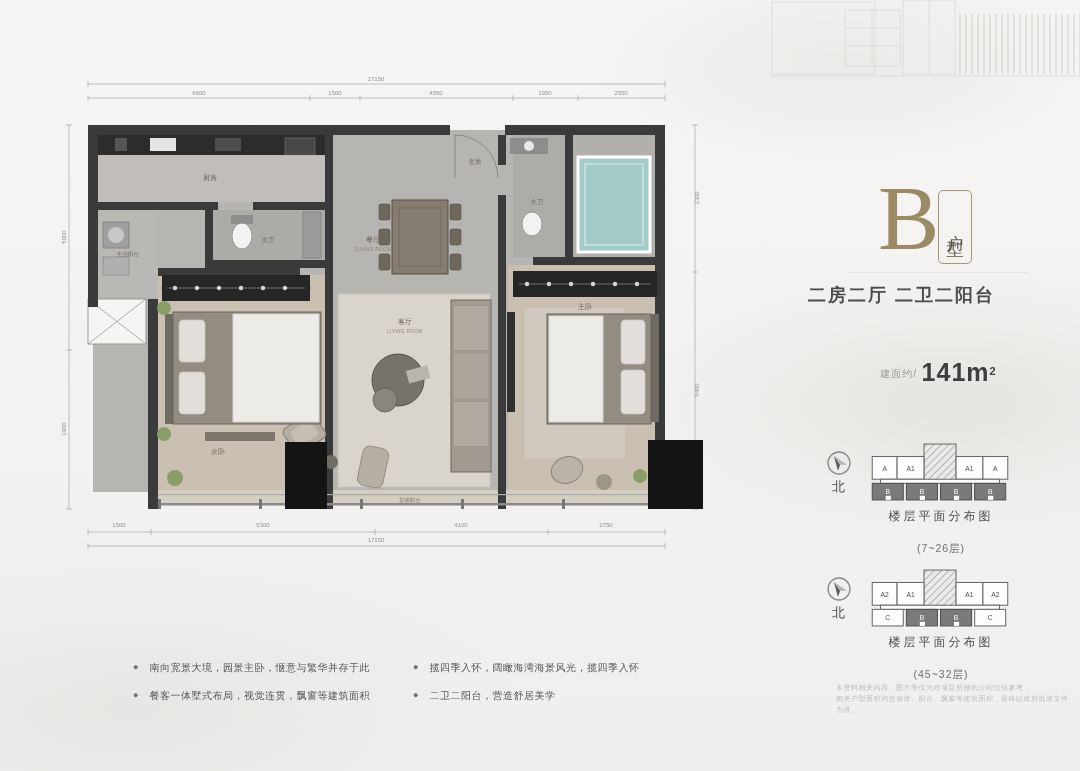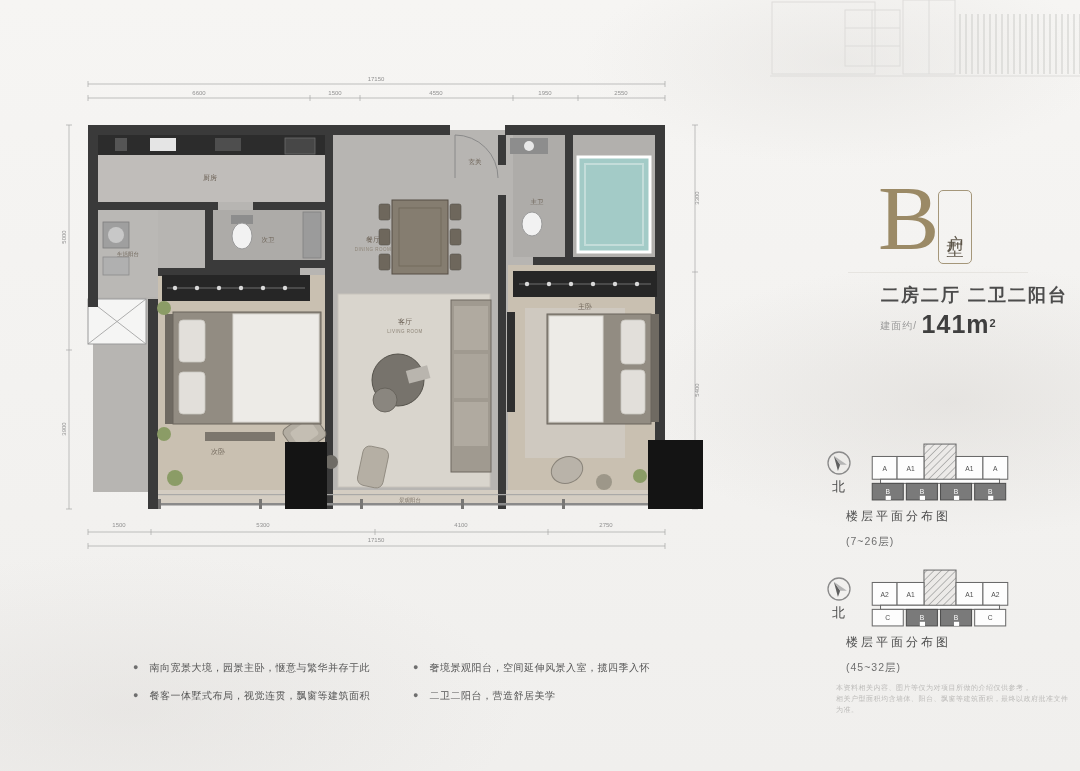--- a/index.html
+++ b/index.html
@@ -14,28 +14,28 @@
       radial-gradient(ellipse 400px 160px at 78% 8%, rgba(220,218,215,.4), transparent 65%),
       linear-gradient(#f6f5f3,#f0efed);
   }
   .abs { position:absolute; }
 
   
   .type-letter { font-family:"Liberation Serif","DejaVu Serif",serif; font-size:92px; line-height:1; color:#9b8a66; font-weight:400; letter-spacing:2px; }
   .type-box { width:34px; height:74px; border:1.5px solid #a5977a; border-radius:5px; display:flex; flex-direction:column; align-items:center; justify-content:center; gap:4px; }
   .type-box span { display:block; writing-mode:vertical-rl; font-size:17px; color:#5c5548; letter-spacing:6px; }
   .panel-divider { width:180px; height:1px; background:#e6e4e0; }
-  .layout-line { width:260px; text-align:right; font-size:18px; font-weight:bold; color:#4c4c4c; letter-spacing:2px; }
-  .area-line { width:260px; text-align:center; color:#3f3f3f; }
+  .layout-line { width:260px; text-align:left; font-size:18px; font-weight:bold; color:#4c4c4c; letter-spacing:2px; }
+  .area-line { width:260px; text-align:center; color:#3f3f3f;margin-top:48px; }
   .area-prefix { font-size:10px; color:#9a9a9a; letter-spacing:1px; vertical-align:4px; }
   .area-value { font-size:25px; font-weight:bold; letter-spacing:1px; }
   .area-line sup { font-size:11px; font-weight:bold; }
   .north-label { font-size:13px; color:#4c4c4c; text-align:center; }
-  .diagram-caption { width:190px; font-size:12px; color:#4f4f4f; letter-spacing:3px; }
-  .diagram-floors { width:190px; font-size:10.5px; color:#6f6f6f; letter-spacing:1px; margin-top:11px; }
+  .diagram-caption { width:190px; text-align:center; font-size:12px; color:#4f4f4f; letter-spacing:3px; }
+  .diagram-floors { width:190px; text-align:center; font-size:10.5px; color:#6f6f6f; letter-spacing:1px; margin-top:18px; }
   .disclaimer { width:238px; font-size:7px; line-height:11px; color:#bdbcba; letter-spacing:.5px; }
 
   
   .bullet { display:flex; align-items:flex-start; gap:11px; width:290px; margin-bottom:13px; }
   .bullet .dot { color:#6e6e6e; font-size:9px; line-height:15px; }
   .bullet .txt { font-size:10px; color:#565656; letter-spacing:.5px; line-height:15px; white-space:nowrap; }
 
   svg text { font-family:"Liberation Sans","DejaVu Sans",sans-serif; }
 </style>
 </head>
@@ -388,21 +388,21 @@
       <span class="txt">南向宽景大境，园景主卧，惬意与繁华并存于此</span>
     </div>
     <div class="bullet">
       <span class="dot">●</span>
       <span class="txt">餐客一体墅式布局，视觉连贯，飘窗等建筑面积</span>
     </div>
   </div>
   <div class="abs" style="left:413px; top:660px;">
     <div class="bullet">
       <span class="dot">●</span>
-      <span class="txt">奢境景观阳台，空间延伸风景入室，揽四季入怀</span>
+      <span class="txt">揽四季入怀，阔瞰海湾海景风光，揽四季入怀</span>
     </div>
     <div class="bullet">
       <span class="dot">●</span>
       <span class="txt">二卫二阳台，营造舒居美学</span>
     </div>
   </div>
 
 </div>
 
 </body></html>

